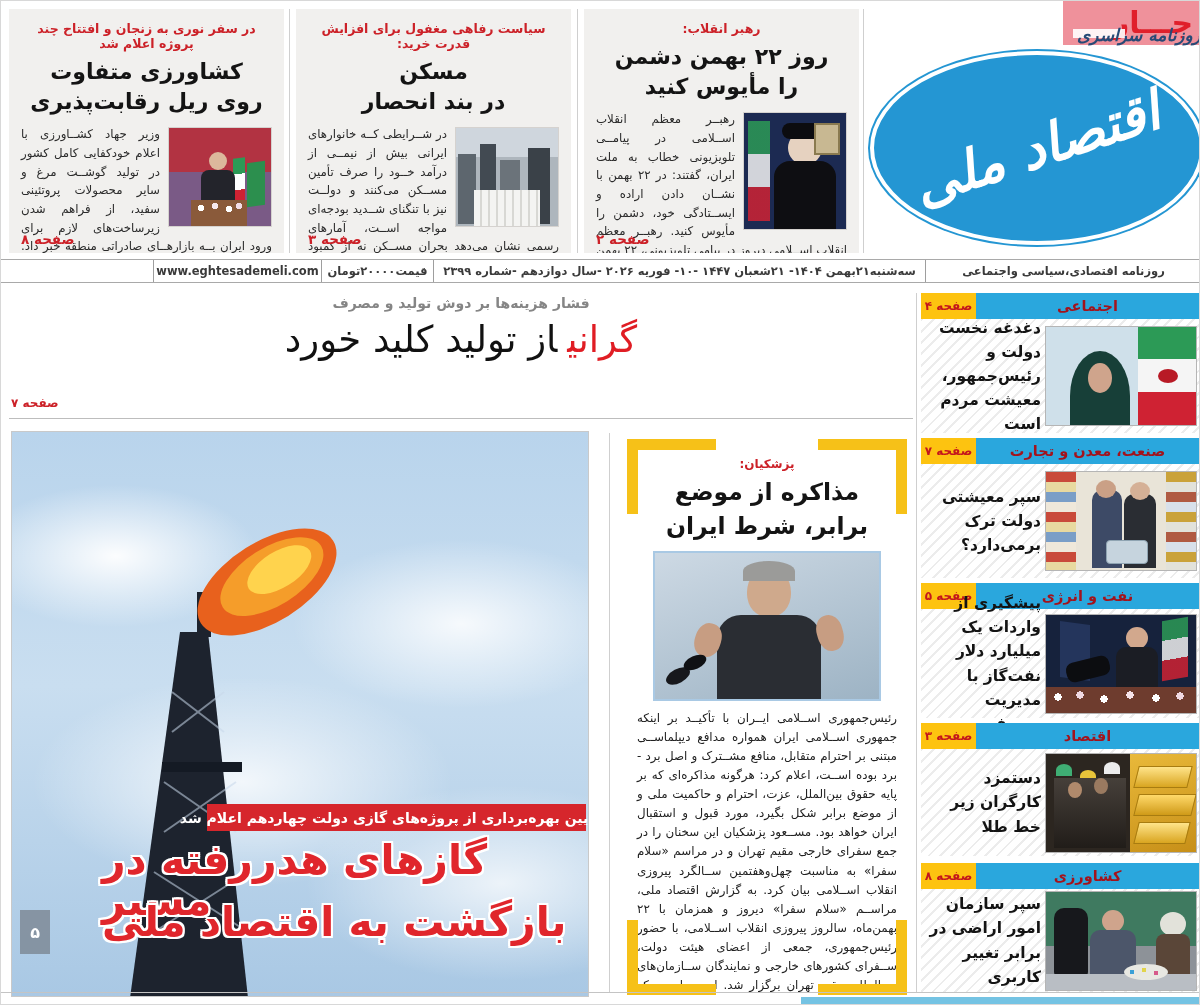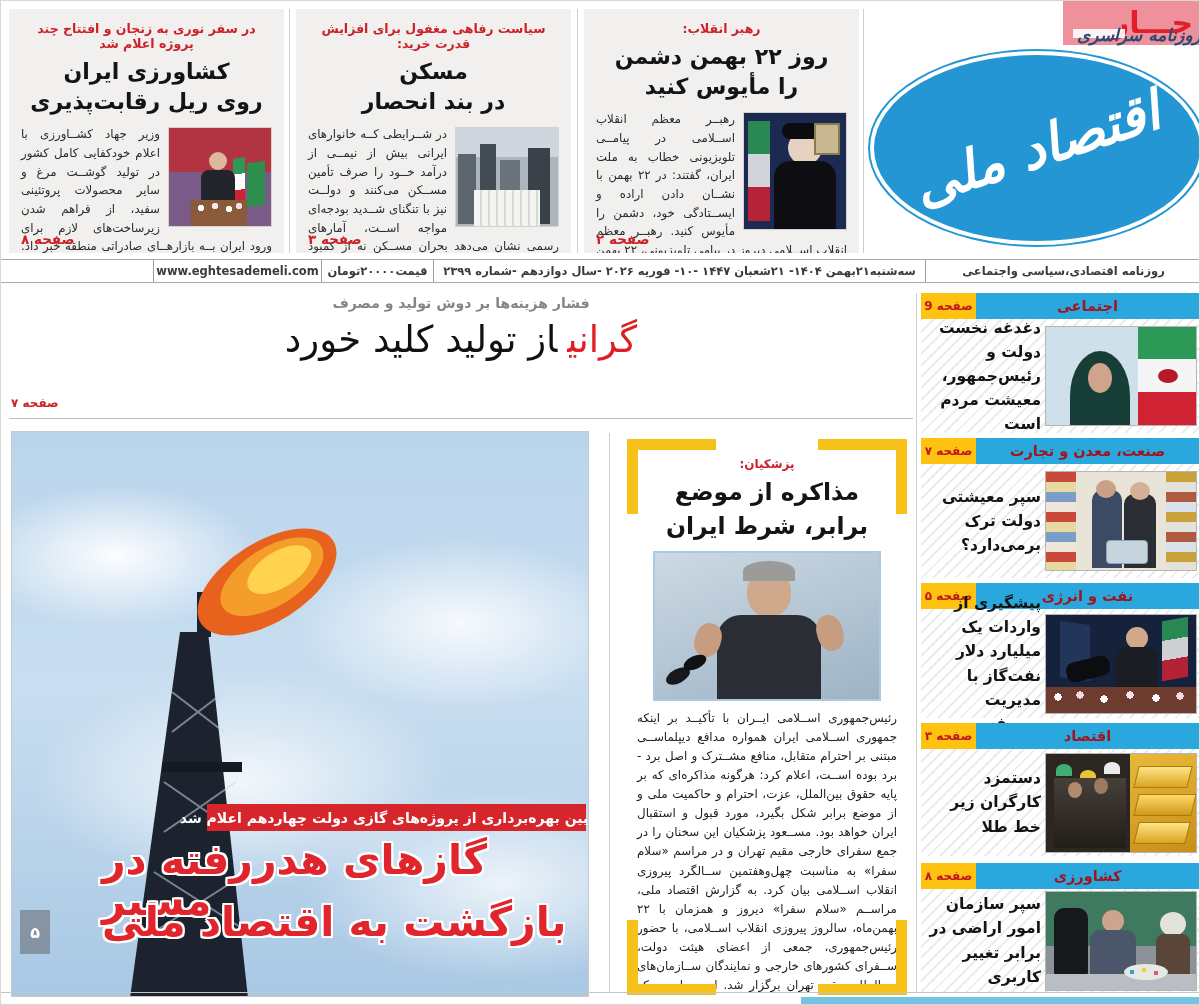--- a/index.html
+++ b/index.html
@@ -133,21 +133,21 @@
       <div class="abs" style="left:44px;top:32px;width:20px;height:64px;background:#6b737a;"></div>
       <div class="abs" style="right:8px;top:20px;width:22px;height:76px;background:#3a4148;"></div>
       <div class="abs" style="left:18px;bottom:0;width:66px;height:36px;background:repeating-linear-gradient(90deg,#f4f4f2 0 6px,#d8d8d4 6px 8px);"></div>
     </div>
     <div class="ts-body">در شــرایطی کــه خانوارهای ایرانی بیش از نیمــی از درآمد خــود را صرف تأمین مســکن می‌کنند و دولــت نیز با تنگنای شــدید بودجه‌ای مواجه اســت، آمارهای رسمی نشان می‌دهد بحران مســکن نه از کمبود زمین، بلکــه از انحصار و حبس اراضی در حریم شهرها ناشی می‌شود. کارشناسان..</div>
     <div class="ts-page">صفحه ۳</div>
   </div>
 
   <div class="topstory" style="left:8px;">
     <div class="ts-kicker">در سفر نوری به زنجان و افتتاح چند پروژه اعلام شد</div>
-    <div class="ts-title">کشاورزی ایران
+    <div class="ts-title">کشاورزی متفاوت
 روی ریل رقابت‌پذیری</div>
     <div class="ts-photo" style="background:linear-gradient(180deg,#b23342 0 45%,#7a5a86 45% 100%);">
       <div class="abs" style="right:6px;top:34px;width:18px;height:44px;background:#2c8f4e;transform:skewY(-8deg);"></div>
       <div class="abs" style="right:26px;top:30px;width:12px;height:48px;background:linear-gradient(180deg,#2c9a56 0 33%,#fff 33% 66%,#cf2233 66% 100%);transform:skewY(-6deg);"></div>
       <div class="abs" style="left:40px;top:24px;width:18px;height:18px;border-radius:50%;background:#dcb89c;"></div>
       <div class="abs" style="left:32px;top:42px;width:34px;height:34px;border-radius:8px 8px 0 0;background:#23242b;"></div>
       <div class="abs" style="left:22px;bottom:0;width:56px;height:26px;background:radial-gradient(circle 5px at 10px 8px,#fff 60%,transparent 61%),radial-gradient(circle 5px at 24px 6px,#f6e8ee 60%,transparent 61%),radial-gradient(circle 5px at 38px 9px,#fff 60%,transparent 61%),radial-gradient(circle 5px at 48px 6px,#f2dde6 60%,transparent 61%),#8a5a3a;"></div>
     </div>
     <div class="ts-body">وزیر جهاد کشــاورزی با اعلام خودکفایی کامل کشور در تولید گوشــت مرغ و سایر محصولات پروتئینی سفید، از فراهم شدن زیرساخت‌های لازم برای ورود ایران بــه بازارهــای صادراتی منطقه خبر داد. غلامرضا نوری در جریان ســفر اســتانی به زنجان و افتتاح چندین پروژه بزرگ کشاورزی..</div>
     <div class="ts-page">صفحه ۸</div>
@@ -228,21 +228,21 @@
       <div class="abs" style="left:10px;bottom:16px;width:26px;height:14px;border-radius:50%;background:#17181c;transform:rotate(-28deg);"></div>
       <div class="abs" style="left:28px;bottom:30px;width:24px;height:13px;border-radius:50%;background:#101114;transform:rotate(-24deg);"></div>
     </div>
     <div class="cc-body">رئیس‌جمهوری اســلامی ایــران با تأکیــد بر اینکه جمهوری اســلامی ایران همواره مدافع دیپلماســی مبتنی بر احترام متقابل، منافع مشــترک و اصل برد - برد بوده اســت، اعلام کرد: هرگونه مذاکره‌ای که بر پایه حقوق بین‌الملل، عزت، احترام و حاکمیت ملی و از موضع برابر شکل بگیرد، مورد قبول و استقبال ایران خواهد بود. مســعود پزشکیان این سخنان را در جمع سفرای خارجی مقیم تهران و در مراسم «سلام سفرا» به مناسبت چهل‌وهفتمین ســالگرد پیروزی انقلاب اســلامی بیان کرد. به گزارش اقتصاد ملی، مراســم «سلام سفرا» دیروز و همزمان با ۲۲ بهمن‌ماه، سالروز پیروزی انقلاب اســلامی، با حضور رئیس‌جمهوری، جمعی از اعضای هیئت دولت، ســفرای کشورهای خارجی و نمایندگان ســازمان‌های بین‌المللی مقیم تهران برگزار شد. این مراســم که هر ساله به عنوان یکی از نمادهای دیپلماسی رسمی جمهوری اسلامی ایران برگزار می‌شــود، امسال در فضایی متفاوت و در شرایطی حساس از تحولات منطقه‌ای.</div>
 
   </div>
 
   <div class="sb-sec" style="top:292px;height:140px;">
     <div class="sb-head">
       <div class="sb-cat">اجتماعی</div>
-      <div class="sb-page">صفحه 9</div>
+      <div class="sb-page">صفحه ۴</div>
     </div>
     <div class="sb-body">
       <div class="sb-photo" style="background:#cfe0ea;">
         <div class="abs" style="right:0;top:0;width:58px;height:100%;background:linear-gradient(180deg,#2c9a56 0 33%,#f5f5f5 33% 66%,#cf2233 66% 100%);"></div>
         <div class="abs" style="right:18px;top:42px;width:20px;height:14px;border-radius:50%;background:#b81a26;"></div>
         <div class="abs" style="left:24px;top:24px;width:60px;height:90px;border-radius:50% 50% 0 0;background:#173f38;"></div>
         <div class="abs" style="left:42px;top:36px;width:24px;height:30px;border-radius:50%;background:#cfa48c;"></div>
       </div>
       <div class="sb-title">دغدغه نخست دولت و رئیس‌جمهور، معیشت مردم است</div>
     </div>

